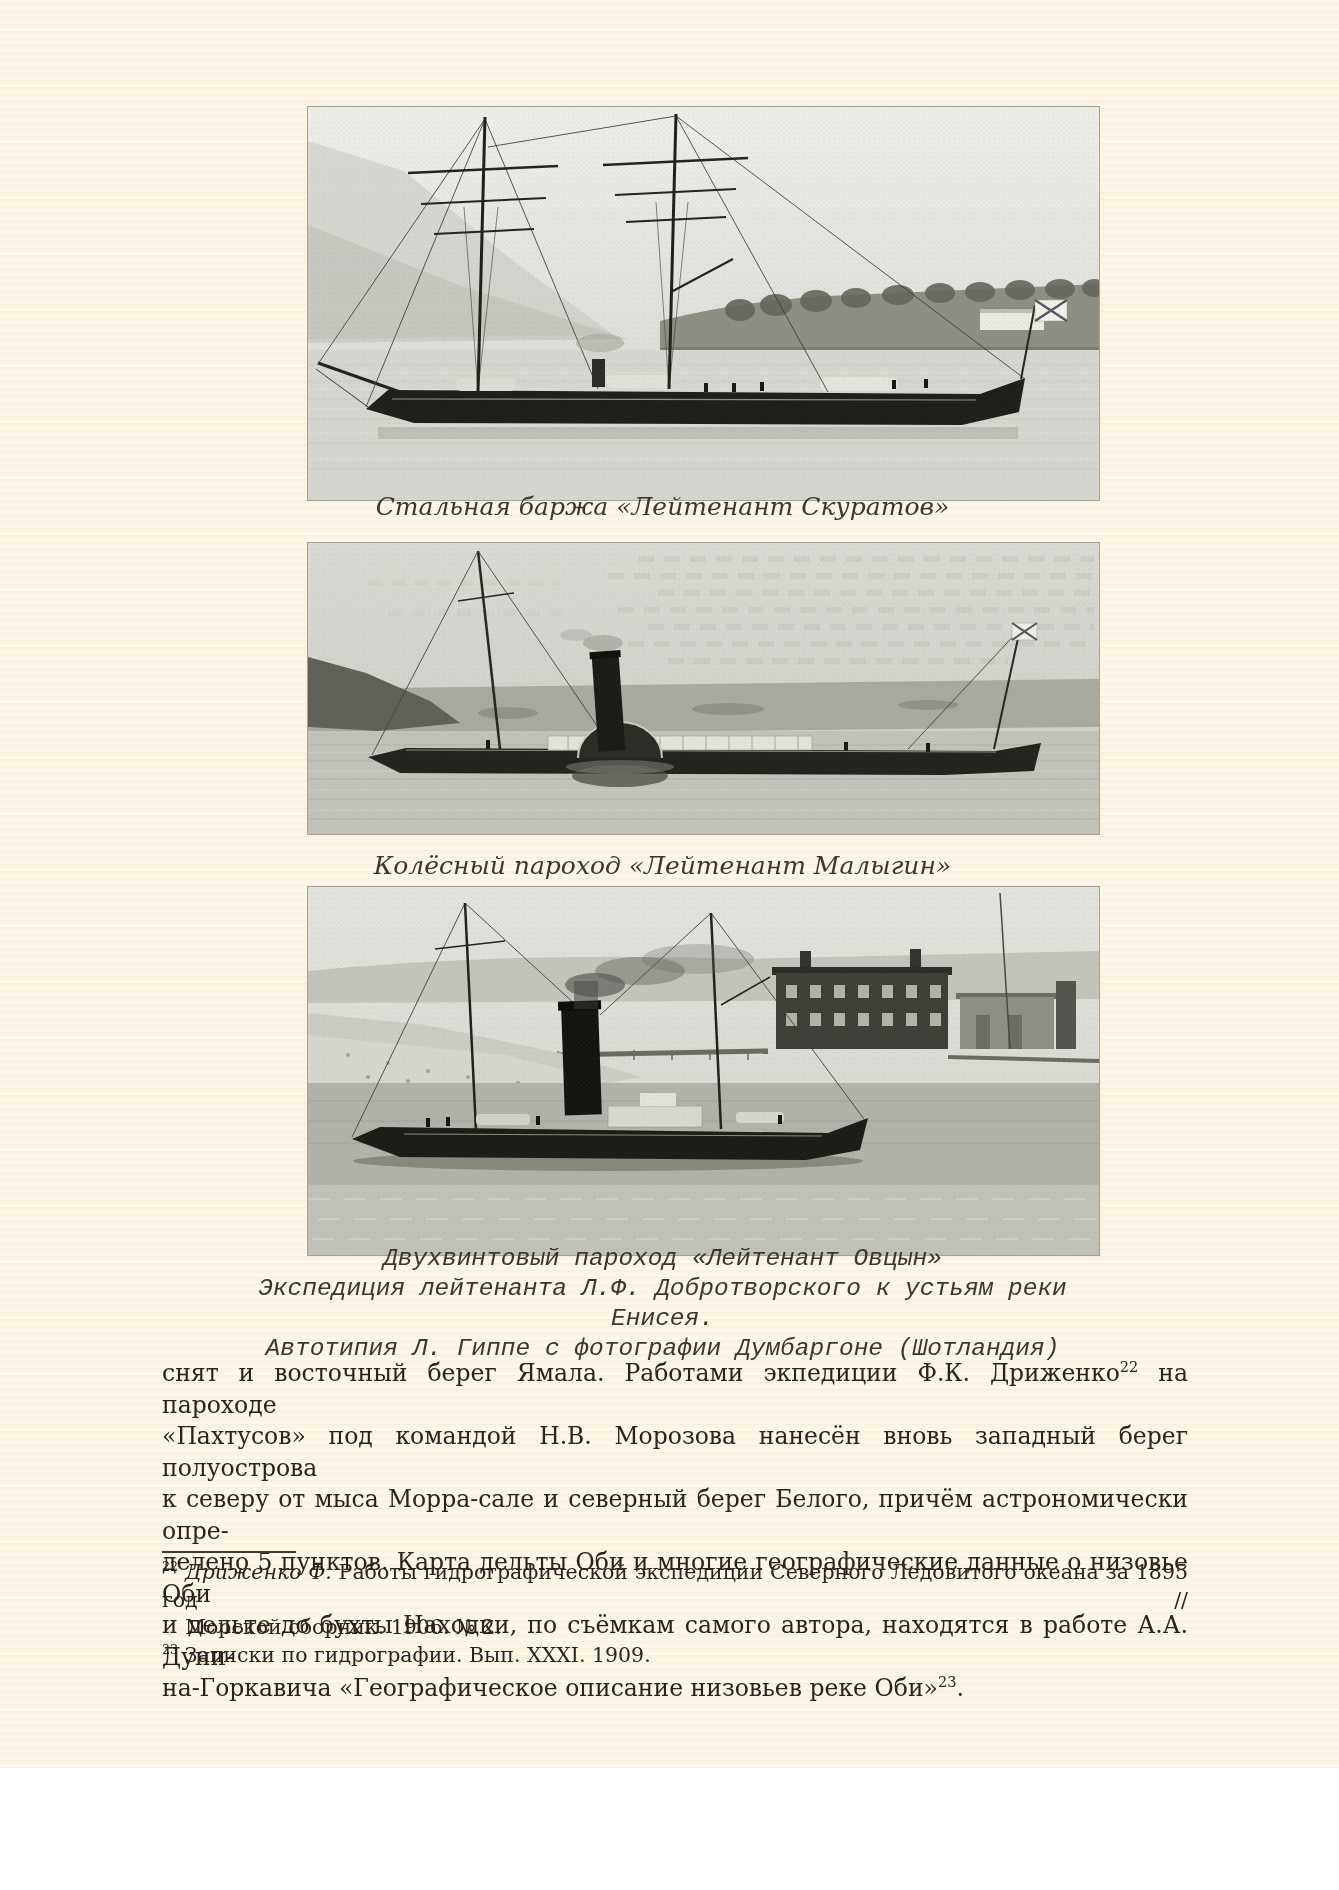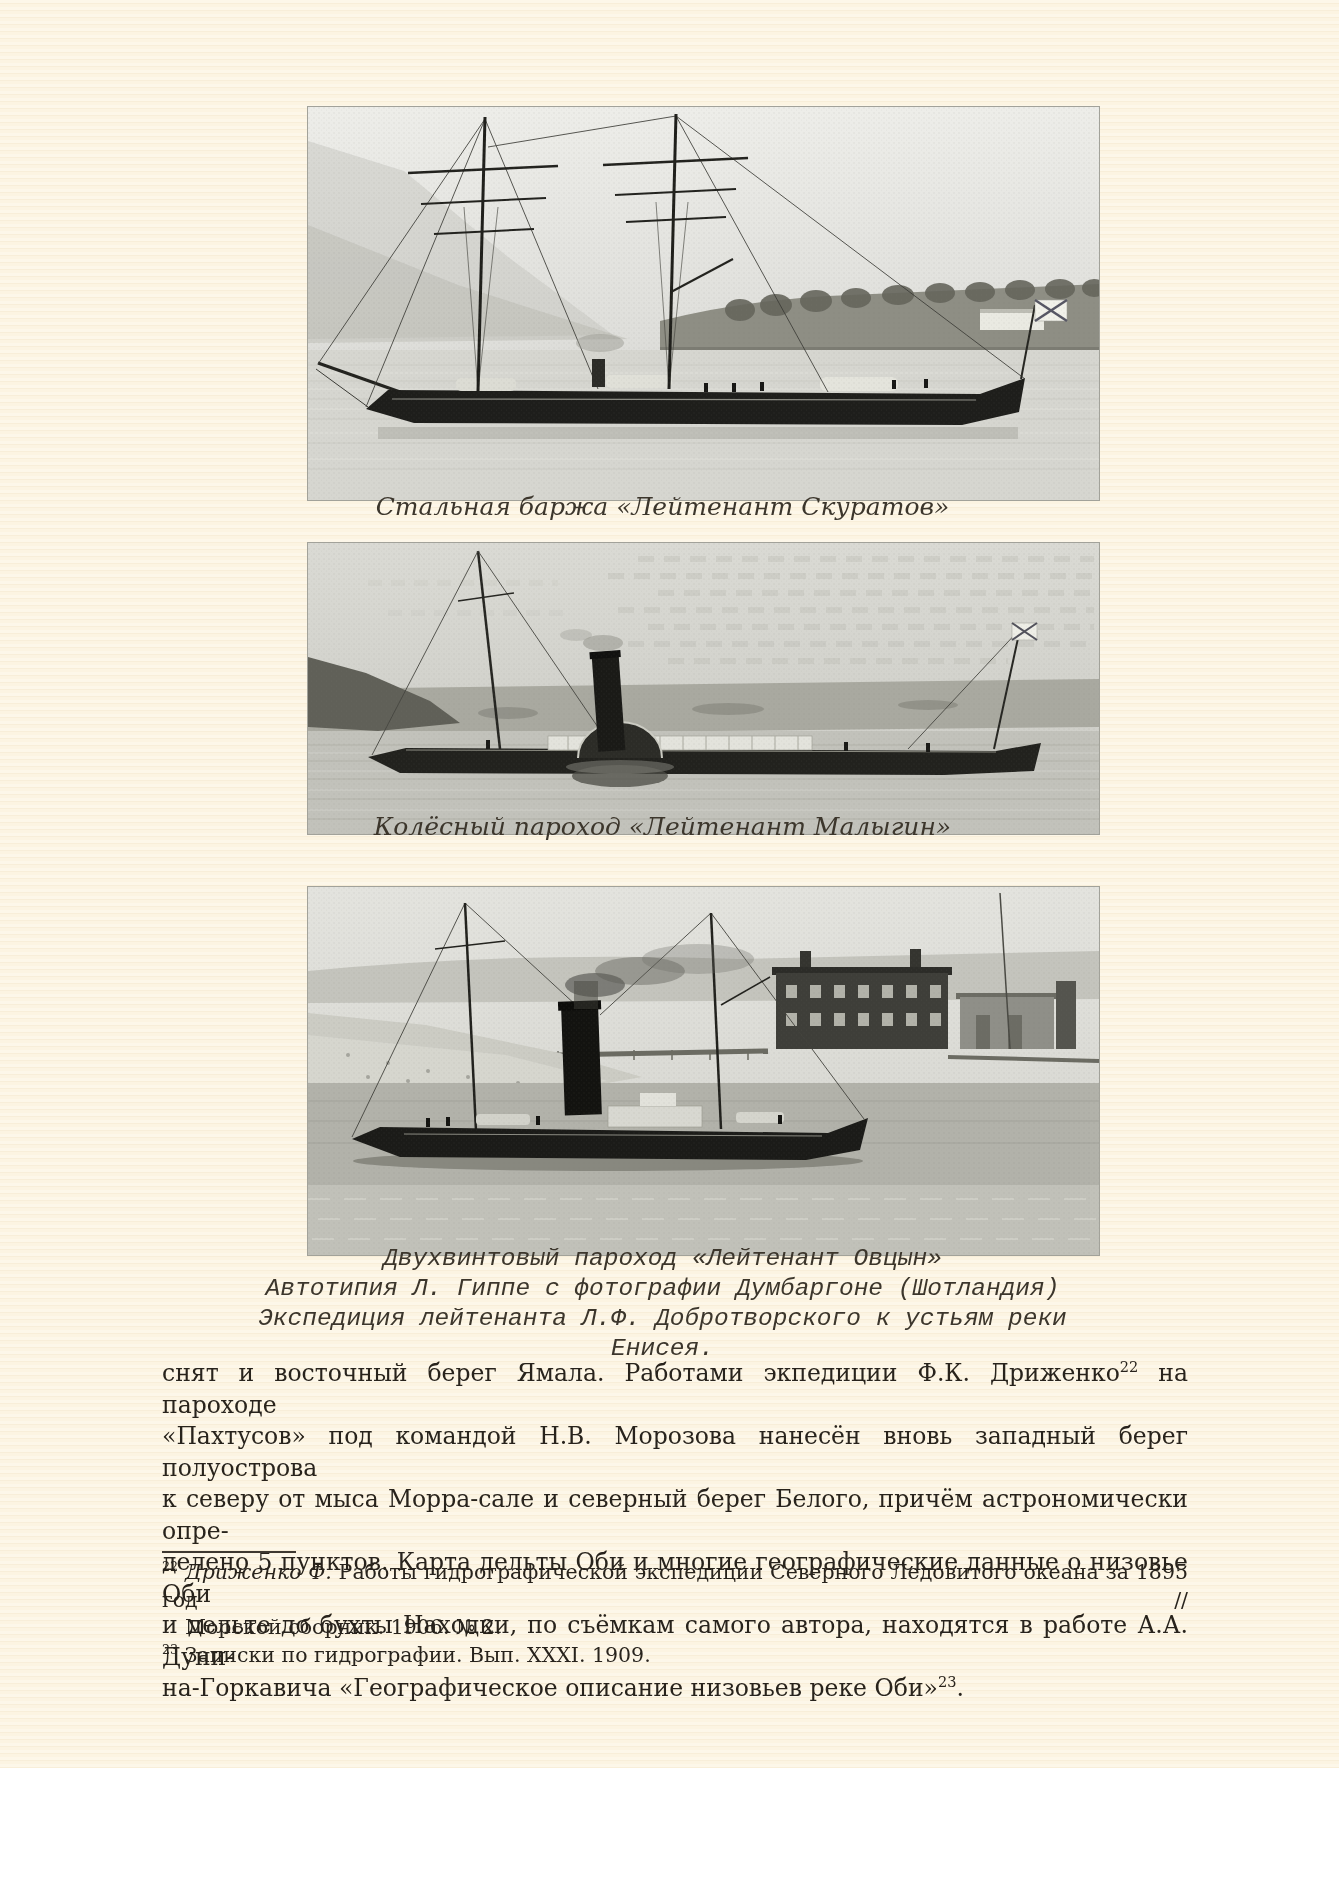--- a/index.html
+++ b/index.html
@@ -23,21 +23,21 @@
   #photo1{left:267px;top:90px;width:791px;height:393px;}
   #photo2{left:267px;top:526px;width:791px;height:291px;}
   #photo3{left:267px;top:870px;width:791px;height:368px;}
   .caption{
     position:absolute;left:217px;width:891px;
     text-align:center;font-style:italic;
     font-size:25px;color:#3c362c;
     font-family:"DejaVu Serif", serif;
   }
   #caption1{top:492px;}
-  #caption2{top:812px;}
+  #caption2{top:851px;}
   #caption3{top:1244px;font-size:24.5px;line-height:30px;font-family:Liberation Mono, monospace;}
   .bodytext{
     position:absolute;left:162px;top:1358px;width:1026px;
     font-size:23.5px;line-height:31.5px;color:#28231c;
   }
   .jline{text-align:justify;text-align-last:justify;}
   .jline.last{text-align:right;text-align-last:left;}
   .sup{vertical-align:super;font-size:0.62em;line-height:0;}
   .fnrule{
     position:absolute;left:162px;top:1551px;width:134px;
@@ -357,22 +357,22 @@
           <rect x="138" y="230" width="4" height="9"></rect>
         <rect x="228" y="229" width="4" height="9"></rect>
           <rect x="470" y="228" width="4" height="9"></rect>
       </g>
       <rect x="0" y="0" width="791" height="368" fill="url(#gr3)" opacity="0.14"></rect>
     </svg>
   </figure>
 
   <div class="caption" id="caption3">
     <div>Двухвинтовый пароход «Лейтенант Овцын»</div>
+    <div>Экспедиция лейтенанта Л.Ф. Добротворского к устьям реки Енисея.</div>
     <div>Автотипия Л. Гиппе с фотографии Думбаргоне (Шотландия)</div>
-    <div>Экспедиция лейтенанта Л.Ф. Добротворского к устьям реки Енисея.</div>
   </div>
 
   <div class="bodytext">
     <div class="jline"><span>снят и восточный берег Ямала. Работами экпедиции Ф.К. Дриженко</span><span class="sup">22</span><span> на пароходе</span></div>
     <div class="jline"><span>«Пахтусов» под командой Н.В. Морозова нанесён вновь западный берег полуострова</span></div>
     <div class="jline"><span>к северу от мыса Морра-сале и северный берег Белого, причём астрономически опре-</span></div>
     <div class="jline"><span>делено 5 пунктов. Карта дельты Оби и многие географические данные о низовье Оби</span></div>
     <div class="jline"><span>и дельте до бухты Находки, по съёмкам самого автора, находятся в работе А.А. Дуни-</span></div>
     <div class="jline last"><span>на-Горкавича  «Географическое описание низовьев реке Оби»</span><span class="sup">23</span><span>.</span></div>
   </div>

